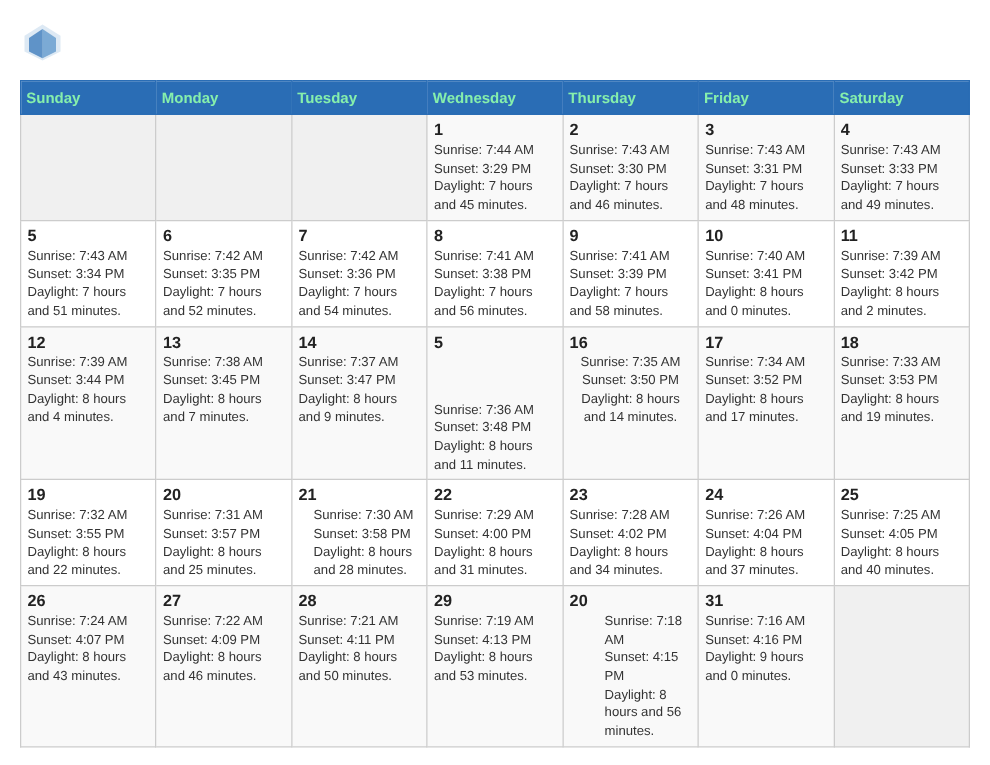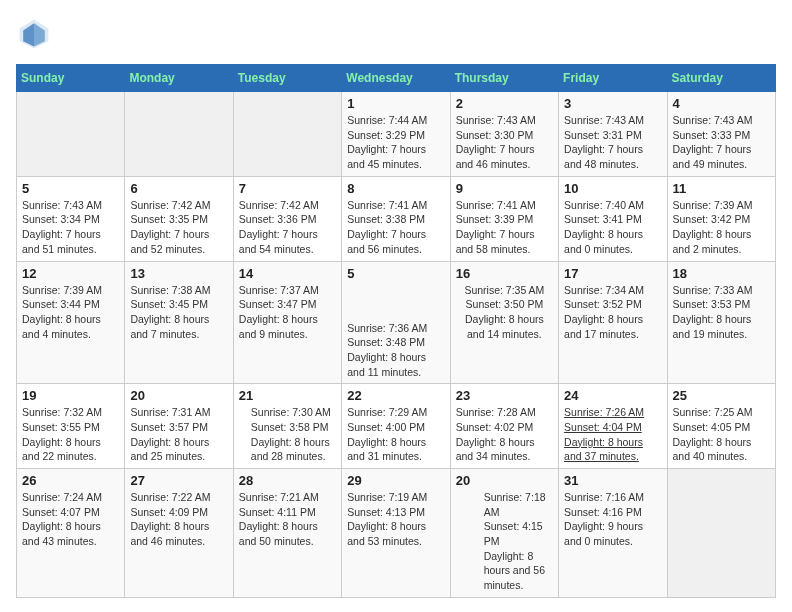--- a/index.html
+++ b/index.html
@@ -272,21 +272,21 @@
 Daylight: 8 hours and 31 minutes.</div>
         </td>
         <td>
           <div class="day-number">23</div>
           <div class="day-info" style="white-space: pre-line;">Sunrise: 7:28 AM
 Sunset: 4:02 PM
 Daylight: 8 hours and 34 minutes.</div>
         </td>
         <td>
           <div class="day-number">24</div>
-          <div class="day-info" style="white-space: pre-line; text-decoration: underline;">Sunrise: 7:26 AM
+          <div class="day-info" style="white-space: pre-line;">Sunrise: 7:26 AM
 Sunset: 4:04 PM
 Daylight: 8 hours and 37 minutes.</div>
         </td>
         <td>
           <div class="day-number">25</div>
           <div class="day-info" style="white-space: pre-line;">Sunrise: 7:25 AM
 Sunset: 4:05 PM
 Daylight: 8 hours and 40 minutes.</div>
         </td>
       </tr>

